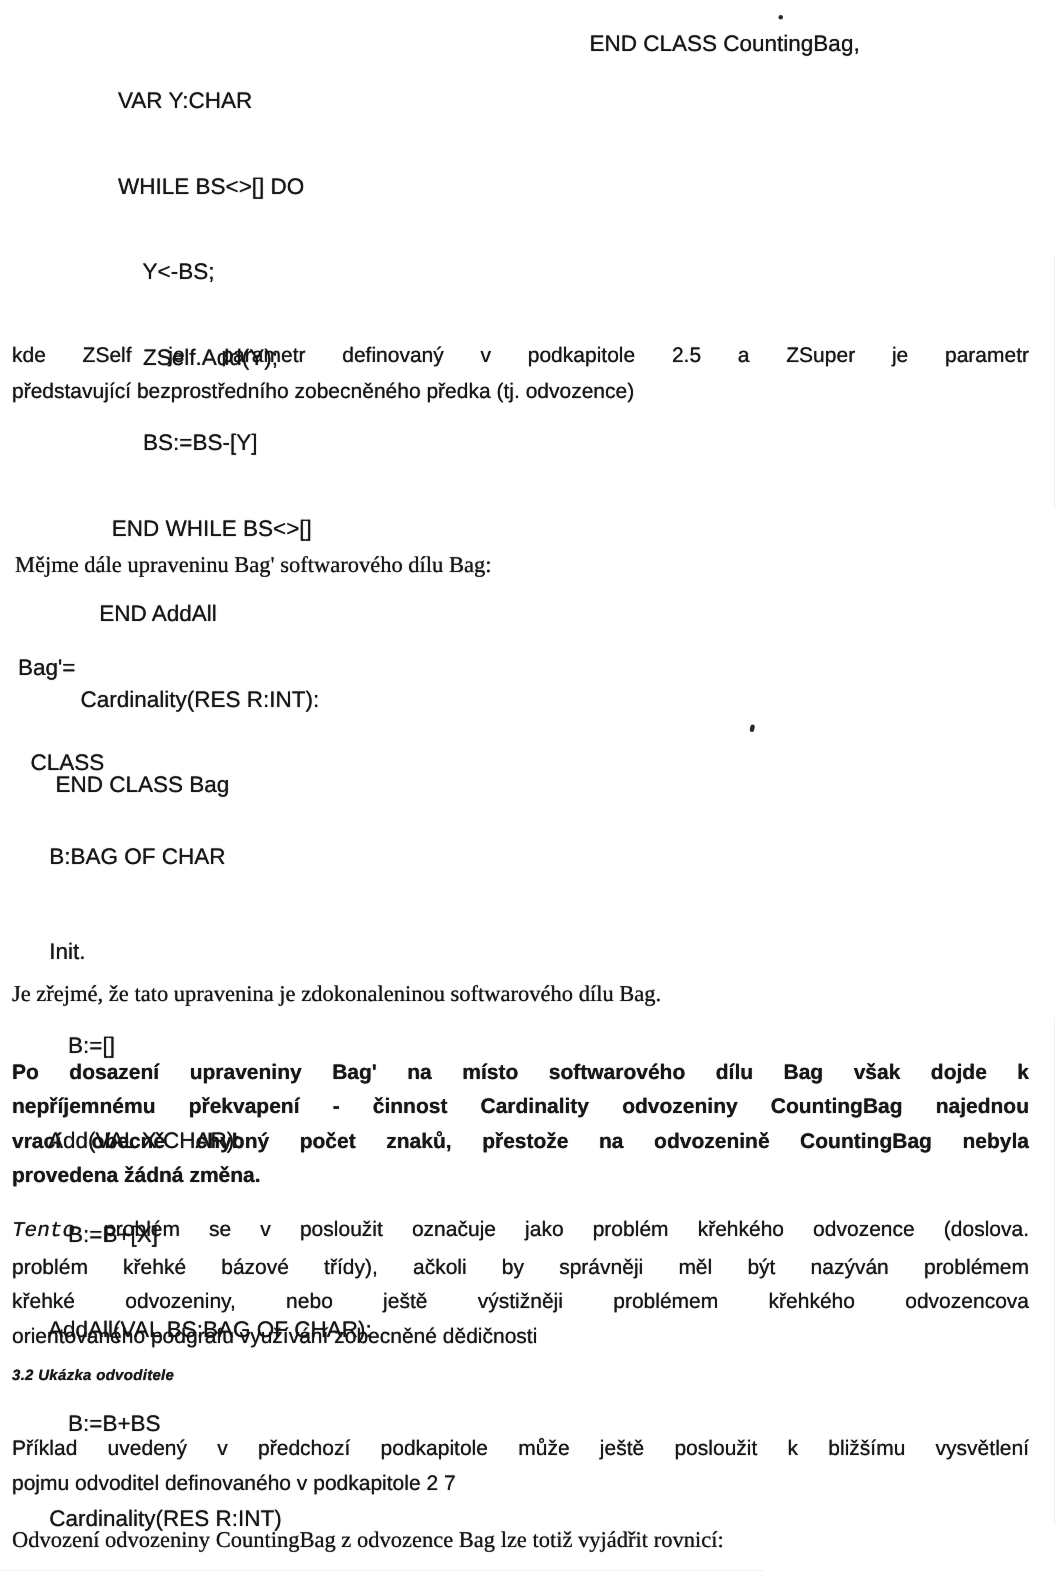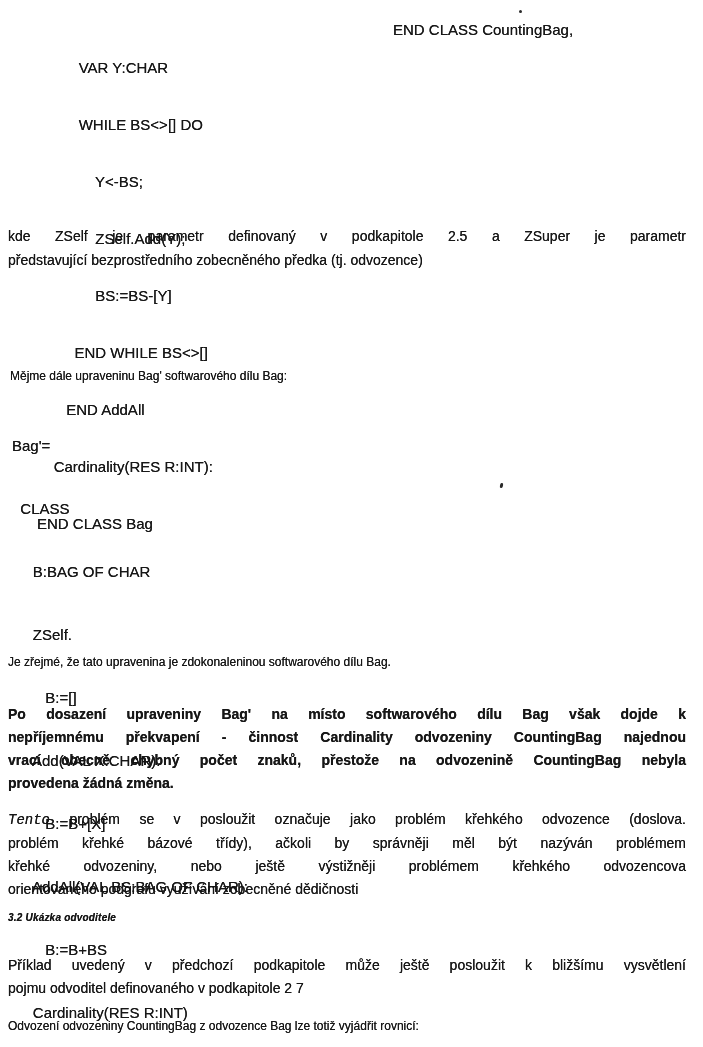--- a/index.html
+++ b/index.html
@@ -33,21 +33,21 @@
   .para {
     position: absolute;
     left: 8px;
     width: 678px;
     font-size: 14px;
   }
   .lh24 { line-height: 24px; }
   .lh23 { line-height: 23px; }
   .jline { text-align: justify; text-align-last: justify; text-justify: inter-word; }
   .lline { text-align: center; text-align-last: left; }
-  .single-line { position: absolute; font-size: 12px; white-space: pre; }
+  .single-line { position: absolute; font-size: 15px; white-space: pre; font-family: Liberation Serif, serif; }
   .heading {
     position: absolute;
     left: 8px;
     top: 912px;
     font-size: 10px;
     font-weight: bold;
     font-style: italic;
     letter-spacing: 0.2px;
   }
   .it { font-style: italic; font-family: Liberation Mono, monospace; }
@@ -85,21 +85,21 @@
     <div class="lline">představující bezprostředního zobecněného předka (tj. odvozence)</div>
   </div>
 
 
   <div class="single-line" style="left:10px; top:369px;">Mějme dále upraveninu Bag' softwarového dílu Bag:</div>
 
   <div class="code code-bagp">
     <div>Bag'=</div>
     <div>  CLASS</div>
     <div>     B:BAG OF CHAR</div>
-    <div>     ZSelf.</div>
+    <div>     Init.</div>
     <div>        B:=[]</div>
     <div>     Add(VAL X:CHAR):</div>
     <div>        B:=B+[X]</div>
     <div>     AddAll(VAL BS:BAG OF CHAR):</div>
     <div>        B:=B+BS</div>
     <div>     Cardinality(RES R:INT)</div>
     
     
   </div>
 

